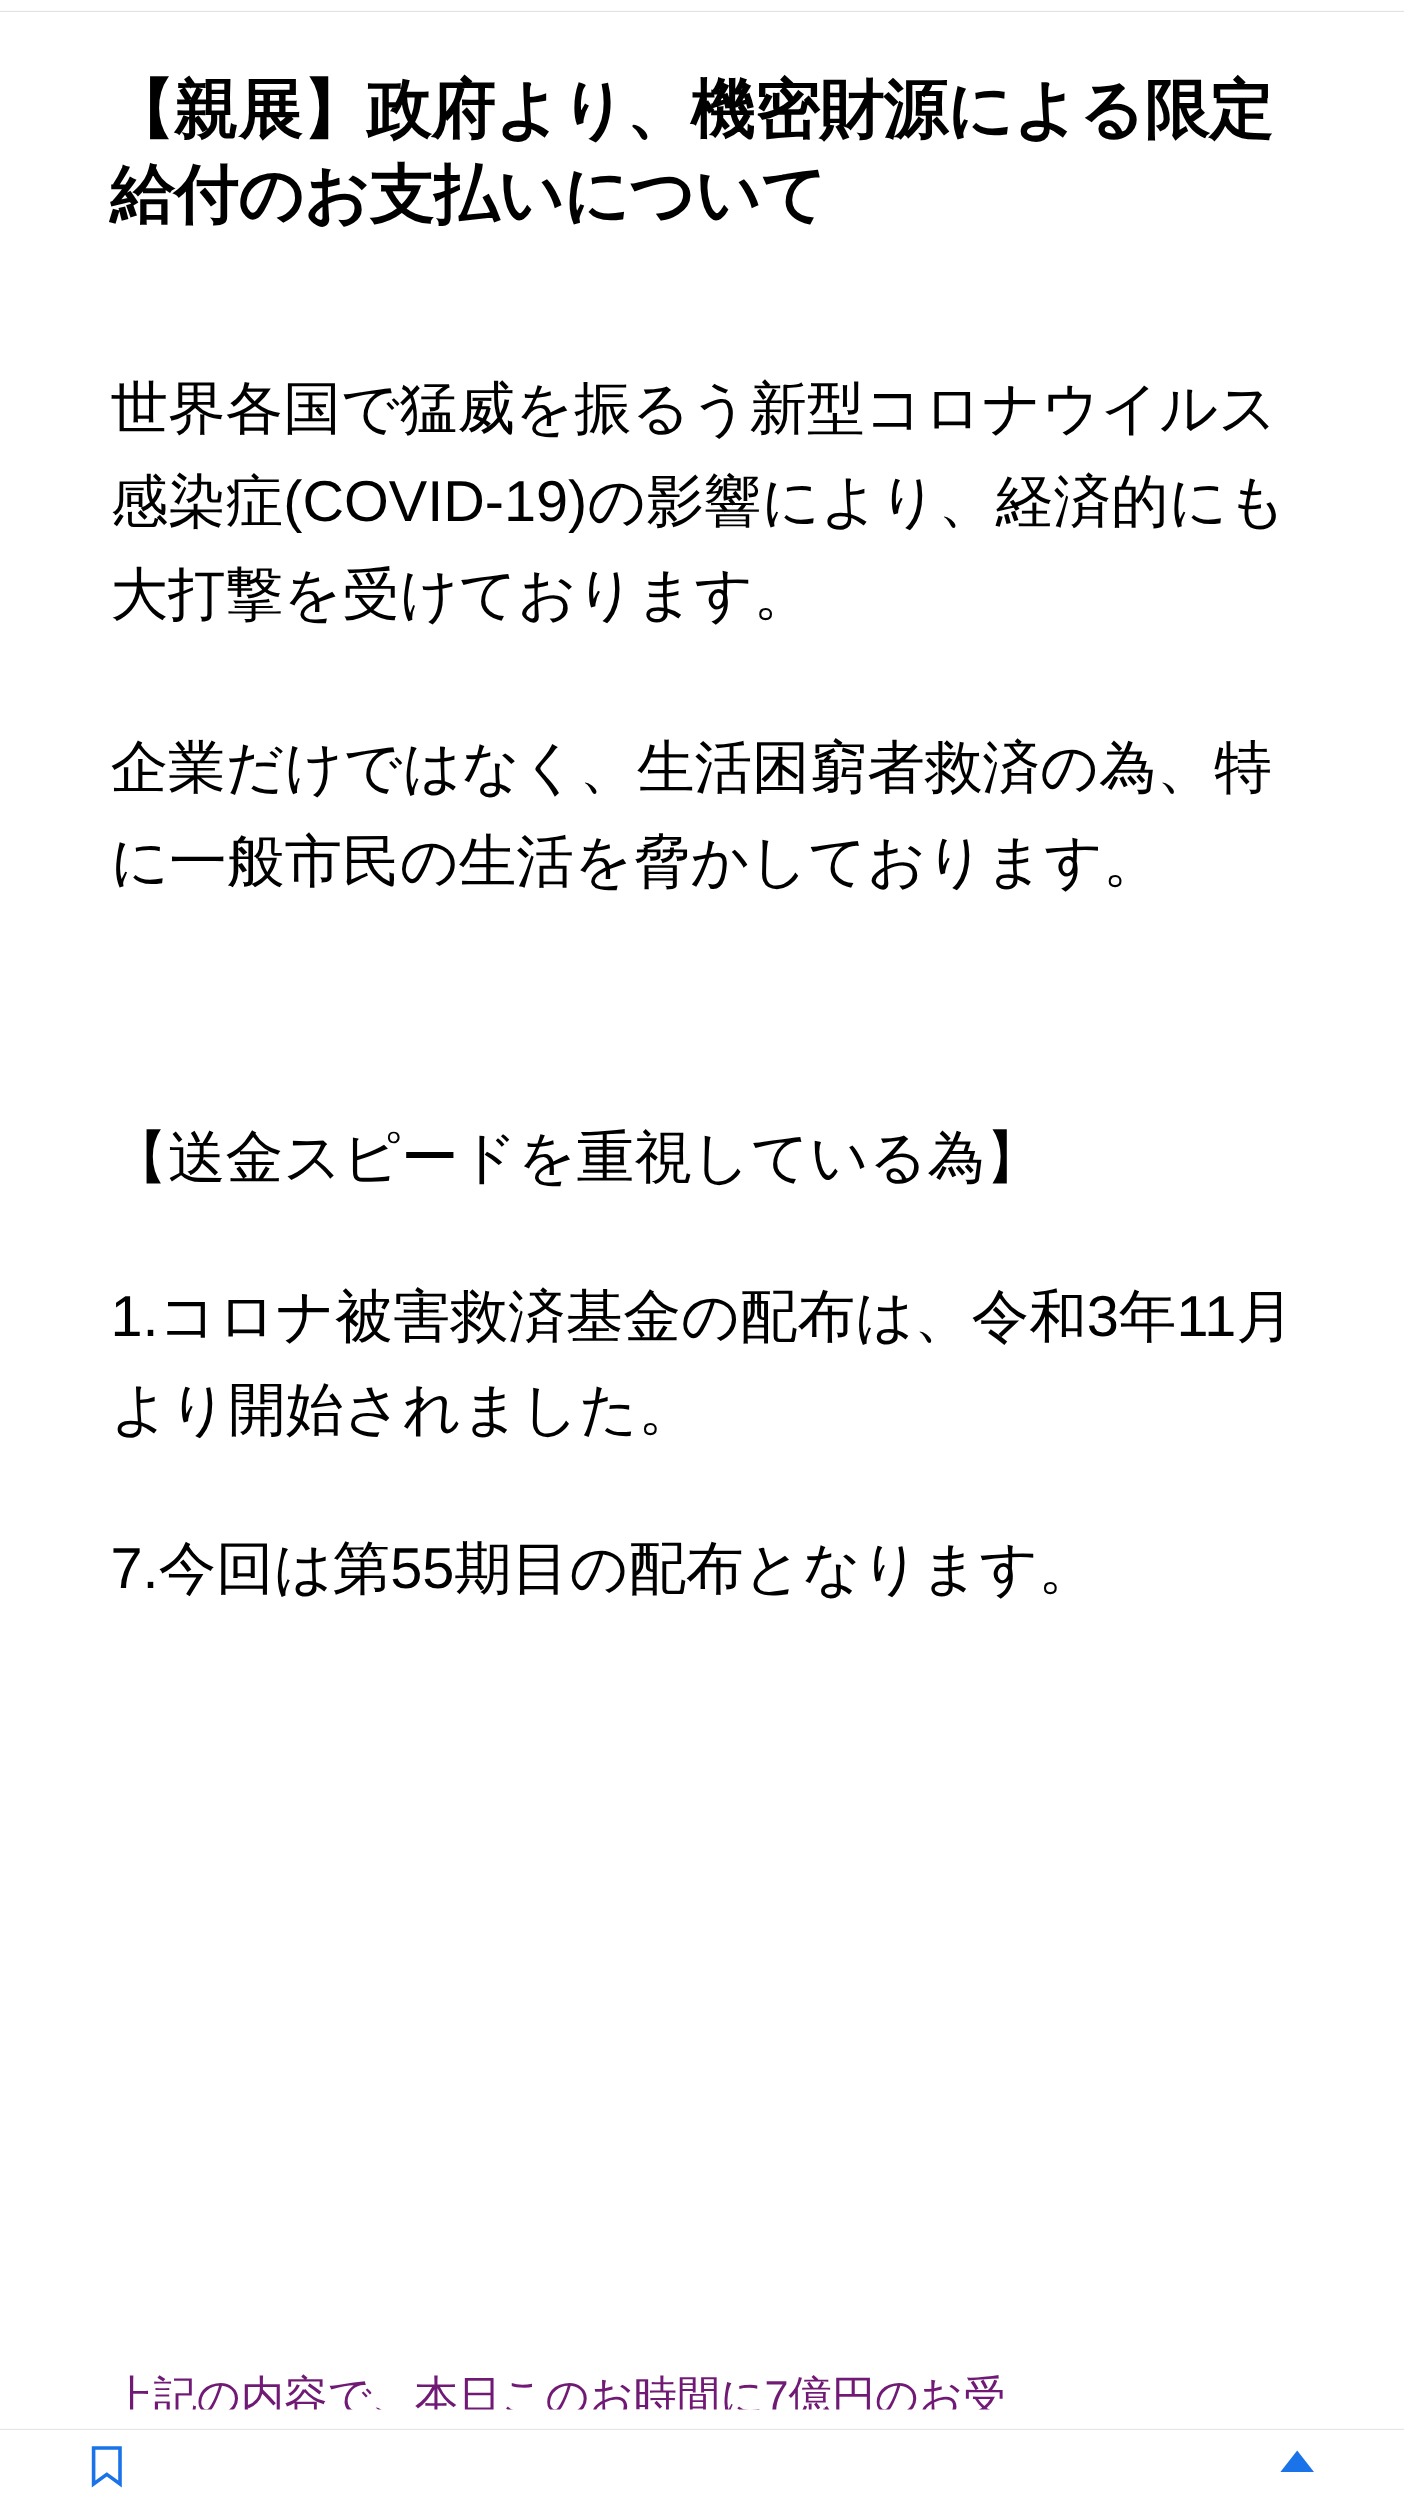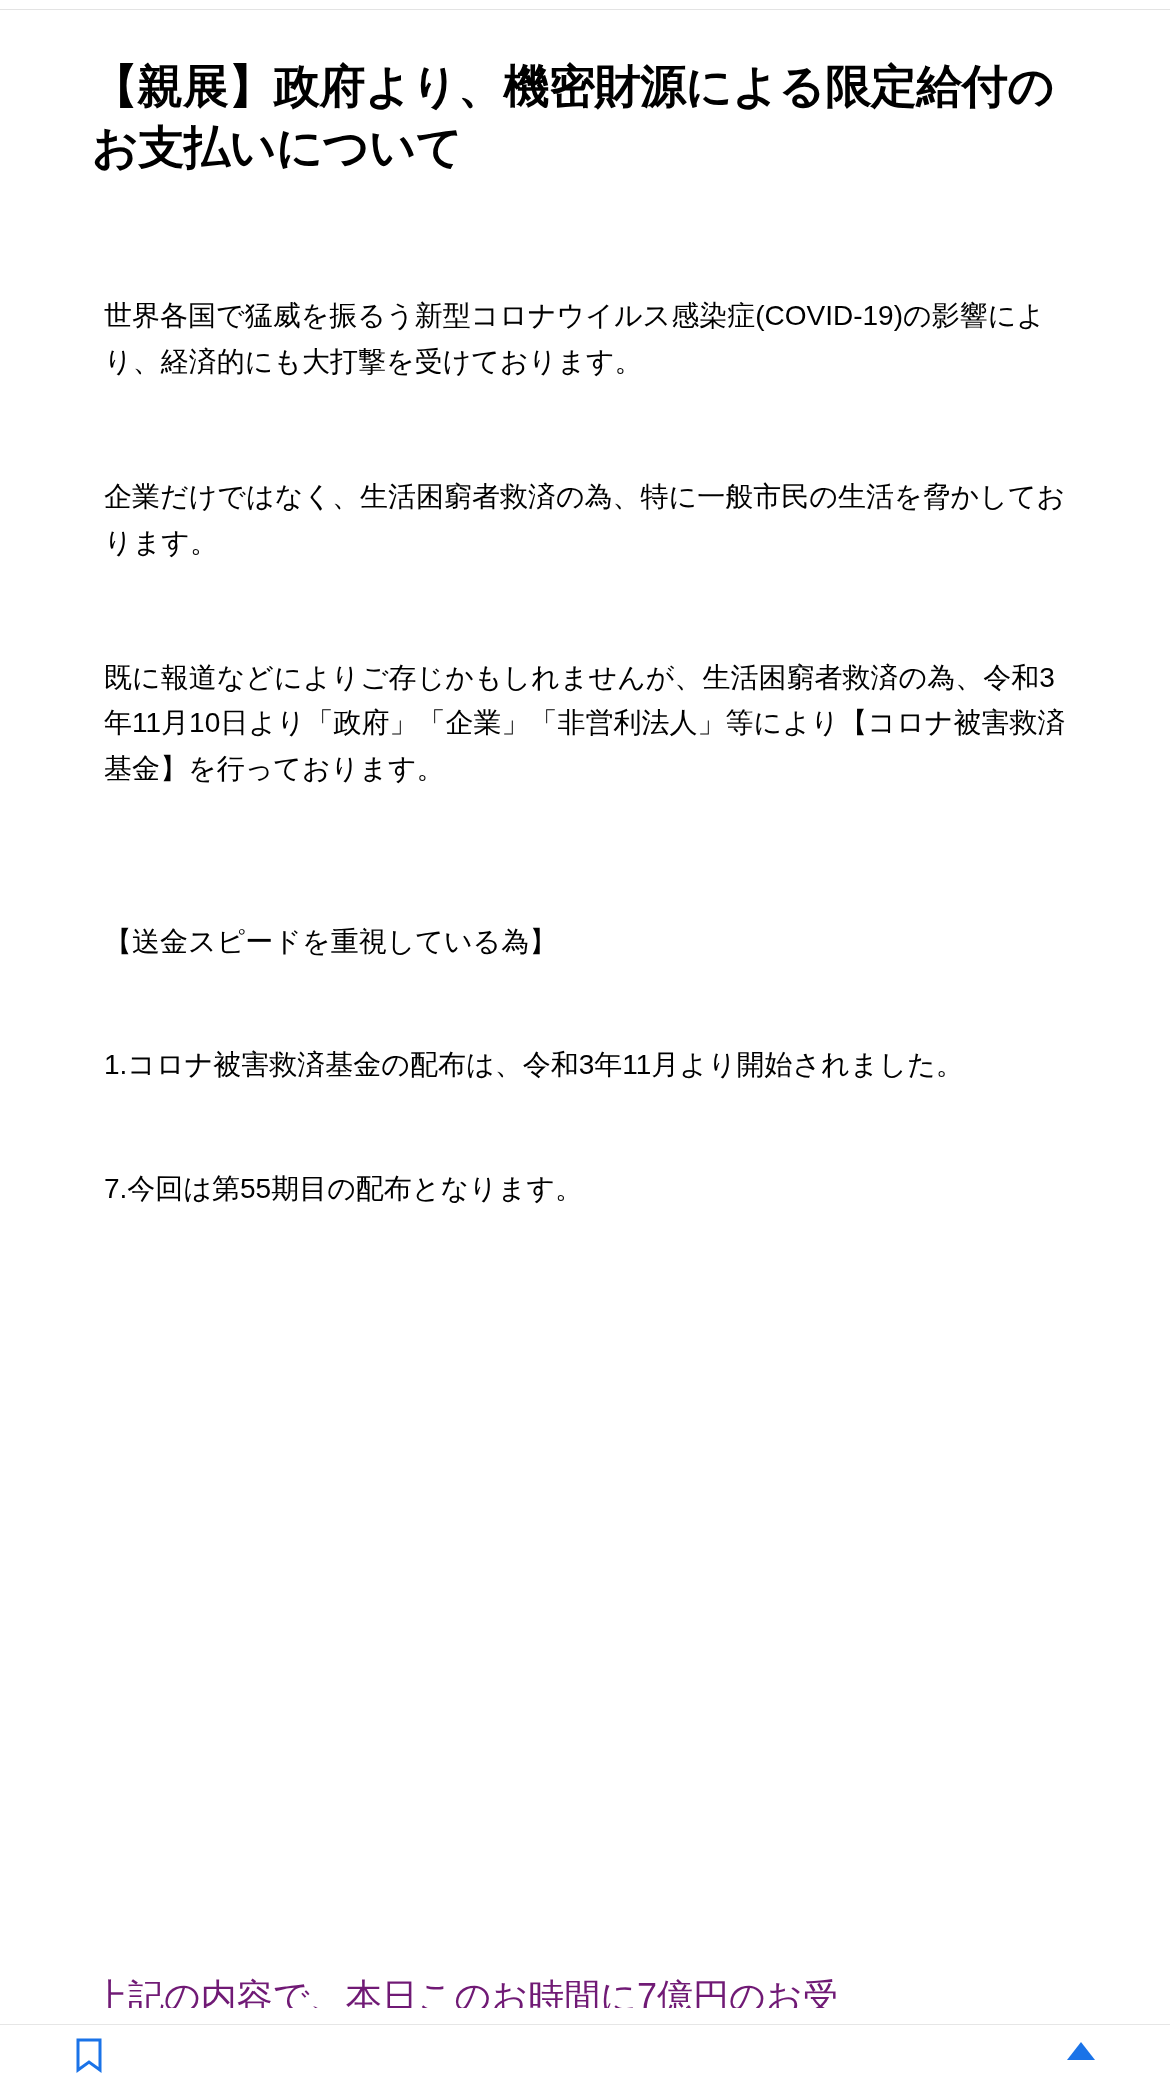--- a/index.html
+++ b/index.html
@@ -25,33 +25,33 @@
     border-bottom: 1px solid #e3e3e3;
     box-sizing: border-box;
   }
 
   .page {
     padding: 24px 86px 0 92px;
     box-sizing: border-box;
   }
 
   .doc-title {
-    font-size: 46px;
+    font-size: 54px;
     line-height: 1.32;
     font-weight: 700;
     letter-spacing: -0.5px;
     margin: 22px 0 0 0;
     word-break: break-all;
   }
 
   .body-block {
-    font-size: 28px;
+    font-size: 48px;
     line-height: 1.62;
     font-weight: 400;
-    margin: 12px;
+    margin: 0;
     word-break: break-all;
   }
 
   .gap-lg { height: 66px; }
   .gap-md { height: 54px; }
   .gap-xl { height: 104px; }
 
   
   .cut-line {
     position: absolute;
@@ -105,21 +105,20 @@
   <div class="gap-xl"></div>
 
   <p class="body-block">世界各国で猛威を振るう新型コロナウイルス感染症(COVID-19)の影響により、経済的にも大打撃を受けております。</p>
 
   <div class="gap-lg"></div>
 
   <p class="body-block">企業だけではなく、生活困窮者救済の為、特に一般市民の生活を脅かしております。</p>
 
   <div class="gap-lg"></div>
 
-  <p class="body-block">既に報道などによりご存じかもしれませんが、生活困窮者救済の為、令和3年11月10日より「政府」「企業」「非営利法人」等により【コロナ被害救済基金】を行っております。</p>
 
   <div class="gap-xl"></div>
 
   <p class="body-block">【送金スピードを重視している為】</p>
 
   <div class="gap-md"></div>
 
   <p class="body-block">1.コロナ被害救済基金の配布は、令和3年11月より開始されました。</p>
 
   <div class="gap-md"></div>

